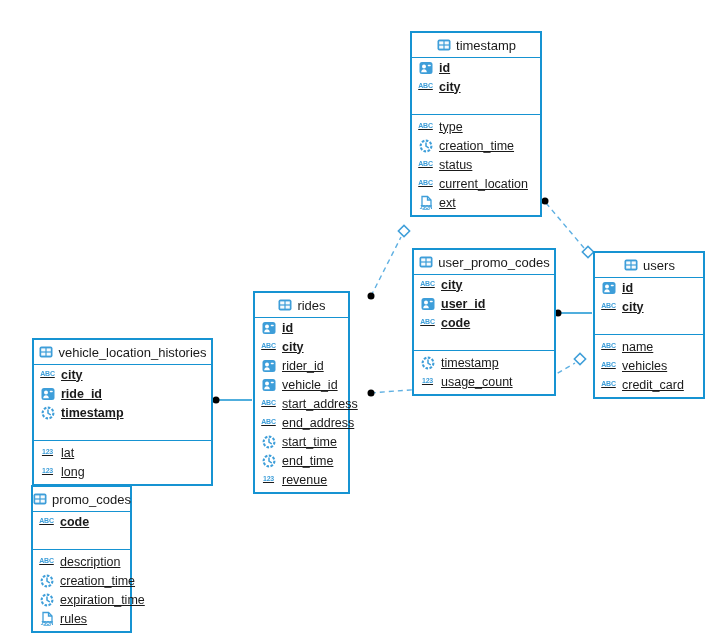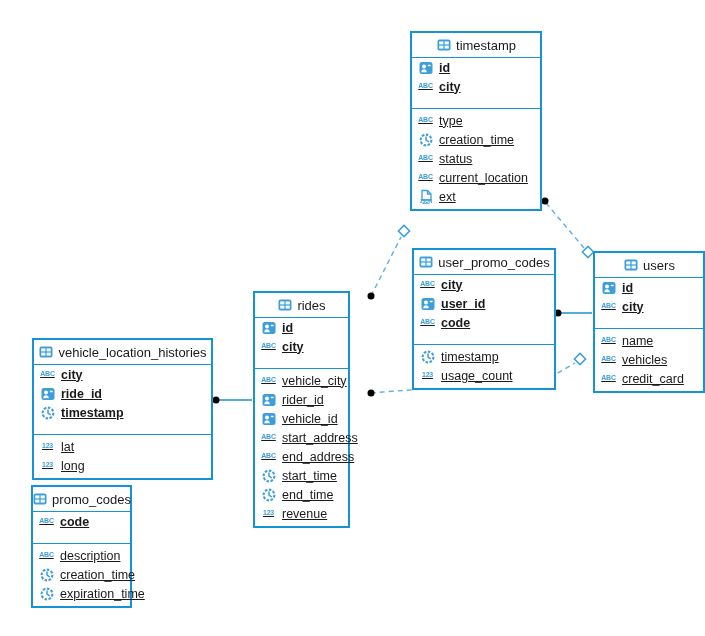--- a/index.html
+++ b/index.html
@@ -14,21 +14,21 @@
   .er-title{
     display:flex;align-items:center;justify-content:center;gap:5px;
     height:24px;border-bottom:1px solid #1693d2;font-size:13px;padding:0 6px;white-space:nowrap;
   }
   .er-row{
     display:flex;align-items:center;gap:6px;height:19px;padding:0 6px;
     font-size:12.5px;white-space:nowrap;text-decoration:underline;
   }
   .er-row.key{font-weight:bold;}
   .er-row:first-of-type{margin-top:2px;}
-  .key-sep{border-top:1px solid #1693d2;margin-top:12px;padding-top:2px;}
+  .key-sep{border-top:1px solid #1693d2;margin-top:18px;padding-top:2px;}
   .icon{width:15px;height:14px;display:inline-flex;align-items:center;justify-content:center;flex:0 0 15px;}
   .txt-icon{
     font-size:7px;font-weight:bold;color:#3e9ed9;letter-spacing:-0.2px;
     display:inline-block;transform:translateY(-1px);
   }
 </style>
 </head>
 <body>
 
 <div class="canvas">
@@ -261,160 +261,154 @@
             </svg>
           </span>
           <span>id</span>
         </div>
         <div class="er-row key">
           <span class="icon">
             <span class="txt-icon">ABC</span>
           </span>
           <span>city</span>
         </div>
+        <div class="er-row">
+          <span class="icon">
+            <svg width="14" height="14" viewBox="0 0 14 14">
+              <rect x="0.5" y="1" width="13" height="12" rx="2.5" fill="#3e9ed9"></rect>
+              <circle cx="5" cy="5.6" r="2" fill="#fff"></circle>
+              <path d="M2.2 11.2 c0-2 1.3-3 2.8-3 s2.8 1 2.8 3 z" fill="#fff"></path>
+              <rect x="8.7" y="3.8" width="3.1" height="1.5" rx="0.7" fill="#fff"></rect>
+            </svg>
+          </span>
+          <span>rider_id</span>
+        </div>
+        <div class="er-row">
+          <span class="icon">
+            <svg width="14" height="14" viewBox="0 0 14 14">
+              <rect x="0.5" y="1" width="13" height="12" rx="2.5" fill="#3e9ed9"></rect>
+              <circle cx="5" cy="5.6" r="2" fill="#fff"></circle>
+              <path d="M2.2 11.2 c0-2 1.3-3 2.8-3 s2.8 1 2.8 3 z" fill="#fff"></path>
+              <rect x="8.7" y="3.8" width="3.1" height="1.5" rx="0.7" fill="#fff"></rect>
+            </svg>
+          </span>
+          <span>vehicle_id</span>
+        </div>
+        <div class="er-row">
+          <span class="icon">
+            <span class="txt-icon">ABC</span>
+          </span>
+          <span>start_address</span>
+        </div>
+        <div class="er-row">
+          <span class="icon">
+            <span class="txt-icon">ABC</span>
+          </span>
+          <span>end_address</span>
+        </div>
+        <div class="er-row">
+          <span class="icon">
+            <svg width="14" height="14" viewBox="0 0 14 14">
+              <circle cx="7" cy="7" r="5.4" fill="none" stroke="#3e9ed9" stroke-width="2.1" stroke-dasharray="2.6 1.5"></circle>
+              <path d="M7 4 L7 7.2 L9.3 8.6" fill="none" stroke="#3e9ed9" stroke-width="1.5" stroke-linecap="round"></path>
+            </svg>
+          </span>
+          <span>start_time</span>
+        </div>
+        <div class="er-row">
+          <span class="icon">
+            <svg width="14" height="14" viewBox="0 0 14 14">
+              <circle cx="7" cy="7" r="5.4" fill="none" stroke="#3e9ed9" stroke-width="2.1" stroke-dasharray="2.6 1.5"></circle>
+              <path d="M7 4 L7 7.2 L9.3 8.6" fill="none" stroke="#3e9ed9" stroke-width="1.5" stroke-linecap="round"></path>
+            </svg>
+          </span>
+          <span>end_time</span>
+        </div>
+        <div class="er-row">
+          <span class="icon">
+            <span class="txt-icon">123</span>
+          </span>
+          <span>revenue</span>
+        </div>
+        <div style="height: 3px;"></div>
+      </div>
+      <div class="er-table" style="left: 32px; top: 338px; width: 181px;">
+        <div class="er-title">
+          <span class="icon">
+            <svg width="14" height="12" viewBox="0 0 14 12">
+              <rect x="0.5" y="0.5" width="13" height="11" rx="2" fill="#3e9ed9"></rect>
+              <rect x="2.2" y="2.4" width="4.2" height="3" fill="#fff" opacity=".95"></rect>
+              <rect x="7.6" y="2.4" width="4.2" height="3" fill="#fff" opacity=".95"></rect>
+              <rect x="2.2" y="6.6" width="4.2" height="3" fill="#fff" opacity=".95"></rect>
+              <rect x="7.6" y="6.6" width="4.2" height="3" fill="#fff" opacity=".95"></rect>
+            </svg>
+          </span>
+          <span>vehicle_location_histories</span>
+        </div>
+        <div class="er-row key">
+          <span class="icon">
+            <span class="txt-icon">ABC</span>
+          </span>
+          <span>city</span>
+        </div>
+        <div class="er-row key">
+          <span class="icon">
+            <svg width="14" height="14" viewBox="0 0 14 14">
+              <rect x="0.5" y="1" width="13" height="12" rx="2.5" fill="#3e9ed9"></rect>
+              <circle cx="5" cy="5.6" r="2" fill="#fff"></circle>
+              <path d="M2.2 11.2 c0-2 1.3-3 2.8-3 s2.8 1 2.8 3 z" fill="#fff"></path>
+              <rect x="8.7" y="3.8" width="3.1" height="1.5" rx="0.7" fill="#fff"></rect>
+            </svg>
+          </span>
+          <span>ride_id</span>
+        </div>
+        <div class="er-row key">
+          <span class="icon">
+            <svg width="14" height="14" viewBox="0 0 14 14">
+              <circle cx="7" cy="7" r="5.4" fill="none" stroke="#3e9ed9" stroke-width="2.1" stroke-dasharray="2.6 1.5"></circle>
+              <path d="M7 4 L7 7.2 L9.3 8.6" fill="none" stroke="#3e9ed9" stroke-width="1.5" stroke-linecap="round"></path>
+            </svg>
+          </span>
+          <span>timestamp</span>
+        </div>
         <div class="er-row key-sep">
           <span class="icon">
-            <span class="txt-icon">ABC</span>
-          </span>
-          <span>vehicle_city</span>
-        </div>
-        <div class="er-row">
-          <span class="icon">
-            <svg width="14" height="14" viewBox="0 0 14 14">
-              <rect x="0.5" y="1" width="13" height="12" rx="2.5" fill="#3e9ed9"></rect>
-              <circle cx="5" cy="5.6" r="2" fill="#fff"></circle>
-              <path d="M2.2 11.2 c0-2 1.3-3 2.8-3 s2.8 1 2.8 3 z" fill="#fff"></path>
-              <rect x="8.7" y="3.8" width="3.1" height="1.5" rx="0.7" fill="#fff"></rect>
-            </svg>
-          </span>
-          <span>rider_id</span>
-        </div>
-        <div class="er-row">
-          <span class="icon">
-            <svg width="14" height="14" viewBox="0 0 14 14">
-              <rect x="0.5" y="1" width="13" height="12" rx="2.5" fill="#3e9ed9"></rect>
-              <circle cx="5" cy="5.6" r="2" fill="#fff"></circle>
-              <path d="M2.2 11.2 c0-2 1.3-3 2.8-3 s2.8 1 2.8 3 z" fill="#fff"></path>
-              <rect x="8.7" y="3.8" width="3.1" height="1.5" rx="0.7" fill="#fff"></rect>
-            </svg>
-          </span>
-          <span>vehicle_id</span>
-        </div>
-        <div class="er-row">
-          <span class="icon">
-            <span class="txt-icon">ABC</span>
-          </span>
-          <span>start_address</span>
-        </div>
-        <div class="er-row">
-          <span class="icon">
-            <span class="txt-icon">ABC</span>
-          </span>
-          <span>end_address</span>
-        </div>
-        <div class="er-row">
-          <span class="icon">
-            <svg width="14" height="14" viewBox="0 0 14 14">
-              <circle cx="7" cy="7" r="5.4" fill="none" stroke="#3e9ed9" stroke-width="2.1" stroke-dasharray="2.6 1.5"></circle>
-              <path d="M7 4 L7 7.2 L9.3 8.6" fill="none" stroke="#3e9ed9" stroke-width="1.5" stroke-linecap="round"></path>
-            </svg>
-          </span>
-          <span>start_time</span>
-        </div>
-        <div class="er-row">
-          <span class="icon">
-            <svg width="14" height="14" viewBox="0 0 14 14">
-              <circle cx="7" cy="7" r="5.4" fill="none" stroke="#3e9ed9" stroke-width="2.1" stroke-dasharray="2.6 1.5"></circle>
-              <path d="M7 4 L7 7.2 L9.3 8.6" fill="none" stroke="#3e9ed9" stroke-width="1.5" stroke-linecap="round"></path>
-            </svg>
-          </span>
-          <span>end_time</span>
-        </div>
-        <div class="er-row">
-          <span class="icon">
             <span class="txt-icon">123</span>
           </span>
-          <span>revenue</span>
-        </div>
-        <div style="height: 3px;"></div>
-      </div>
-      <div class="er-table" style="left: 32px; top: 338px; width: 181px;">
-        <div class="er-title">
-          <span class="icon">
-            <svg width="14" height="12" viewBox="0 0 14 12">
-              <rect x="0.5" y="0.5" width="13" height="11" rx="2" fill="#3e9ed9"></rect>
-              <rect x="2.2" y="2.4" width="4.2" height="3" fill="#fff" opacity=".95"></rect>
-              <rect x="7.6" y="2.4" width="4.2" height="3" fill="#fff" opacity=".95"></rect>
-              <rect x="2.2" y="6.6" width="4.2" height="3" fill="#fff" opacity=".95"></rect>
-              <rect x="7.6" y="6.6" width="4.2" height="3" fill="#fff" opacity=".95"></rect>
-            </svg>
-          </span>
-          <span>vehicle_location_histories</span>
-        </div>
-        <div class="er-row key">
-          <span class="icon">
-            <span class="txt-icon">ABC</span>
-          </span>
-          <span>city</span>
-        </div>
-        <div class="er-row key">
-          <span class="icon">
-            <svg width="14" height="14" viewBox="0 0 14 14">
-              <rect x="0.5" y="1" width="13" height="12" rx="2.5" fill="#3e9ed9"></rect>
-              <circle cx="5" cy="5.6" r="2" fill="#fff"></circle>
-              <path d="M2.2 11.2 c0-2 1.3-3 2.8-3 s2.8 1 2.8 3 z" fill="#fff"></path>
-              <rect x="8.7" y="3.8" width="3.1" height="1.5" rx="0.7" fill="#fff"></rect>
-            </svg>
-          </span>
-          <span>ride_id</span>
-        </div>
-        <div class="er-row key">
-          <span class="icon">
-            <svg width="14" height="14" viewBox="0 0 14 14">
-              <circle cx="7" cy="7" r="5.4" fill="none" stroke="#3e9ed9" stroke-width="2.1" stroke-dasharray="2.6 1.5"></circle>
-              <path d="M7 4 L7 7.2 L9.3 8.6" fill="none" stroke="#3e9ed9" stroke-width="1.5" stroke-linecap="round"></path>
-            </svg>
-          </span>
-          <span>timestamp</span>
+          <span>lat</span>
+        </div>
+        <div class="er-row">
+          <span class="icon">
+            <span class="txt-icon">123</span>
+          </span>
+          <span>long</span>
+        </div>
+        <div style="height: 3px;"></div>
+      </div>
+      <div class="er-table" style="left: 31px; top: 485px; width: 101px; text-align: center;">
+        <div class="er-title">
+          <span class="icon">
+            <svg width="14" height="12" viewBox="0 0 14 12">
+              <rect x="0.5" y="0.5" width="13" height="11" rx="2" fill="#3e9ed9"></rect>
+              <rect x="2.2" y="2.4" width="4.2" height="3" fill="#fff" opacity=".95"></rect>
+              <rect x="7.6" y="2.4" width="4.2" height="3" fill="#fff" opacity=".95"></rect>
+              <rect x="2.2" y="6.6" width="4.2" height="3" fill="#fff" opacity=".95"></rect>
+              <rect x="7.6" y="6.6" width="4.2" height="3" fill="#fff" opacity=".95"></rect>
+            </svg>
+          </span>
+          <span>promo_codes</span>
+        </div>
+        <div class="er-row key">
+          <span class="icon">
+            <span class="txt-icon">ABC</span>
+          </span>
+          <span>code</span>
         </div>
         <div class="er-row key-sep">
           <span class="icon">
-            <span class="txt-icon">123</span>
-          </span>
-          <span>lat</span>
-        </div>
-        <div class="er-row">
-          <span class="icon">
-            <span class="txt-icon">123</span>
-          </span>
-          <span>long</span>
-        </div>
-        <div style="height: 3px;"></div>
-      </div>
-      <div class="er-table" style="left: 31px; top: 485px; width: 101px; text-align: center;">
-        <div class="er-title">
-          <span class="icon">
-            <svg width="14" height="12" viewBox="0 0 14 12">
-              <rect x="0.5" y="0.5" width="13" height="11" rx="2" fill="#3e9ed9"></rect>
-              <rect x="2.2" y="2.4" width="4.2" height="3" fill="#fff" opacity=".95"></rect>
-              <rect x="7.6" y="2.4" width="4.2" height="3" fill="#fff" opacity=".95"></rect>
-              <rect x="2.2" y="6.6" width="4.2" height="3" fill="#fff" opacity=".95"></rect>
-              <rect x="7.6" y="6.6" width="4.2" height="3" fill="#fff" opacity=".95"></rect>
-            </svg>
-          </span>
-          <span>promo_codes</span>
-        </div>
-        <div class="er-row key">
-          <span class="icon">
-            <span class="txt-icon">ABC</span>
-          </span>
-          <span>code</span>
-        </div>
-        <div class="er-row key-sep">
-          <span class="icon">
             <span class="txt-icon">ABC</span>
           </span>
           <span>description</span>
         </div>
         <div class="er-row">
           <span class="icon">
             <svg width="14" height="14" viewBox="0 0 14 14">
               <circle cx="7" cy="7" r="5.4" fill="none" stroke="#3e9ed9" stroke-width="2.1" stroke-dasharray="2.6 1.5"></circle>
               <path d="M7 4 L7 7.2 L9.3 8.6" fill="none" stroke="#3e9ed9" stroke-width="1.5" stroke-linecap="round"></path>
             </svg>
@@ -422,17 +416,28 @@
           <span>creation_time</span>
         </div>
         <div class="er-row">
           <span class="icon">
             <svg width="14" height="14" viewBox="0 0 14 14">
               <circle cx="7" cy="7" r="5.4" fill="none" stroke="#3e9ed9" stroke-width="2.1" stroke-dasharray="2.6 1.5"></circle>
               <path d="M7 4 L7 7.2 L9.3 8.6" fill="none" stroke="#3e9ed9" stroke-width="1.5" stroke-linecap="round"></path>
             </svg>
           </span>
           <span>expiration_time</span>
+        </div>
+        <div class="er-row">
+          <span class="icon">
+            <svg width="14" height="15" viewBox="0 0 14 15">
+              <path d="M3 1.5 h5.5 l3.5 3.5 v6 H3 z" fill="none" stroke="#3e9ed9" stroke-width="1.3"></path>
+              <path d="M8.5 1.5 v3.5 h3.5" fill="none" stroke="#3e9ed9" stroke-width="1.3"></path>
+              <text x="7" y="13.6" text-anchor="middle" font-size="4.6" font-weight="bold" fill="#3e9ed9" font-family="Liberation Sans,sans-serif">JSON</text>
+              <line x1="3.4" y1="14.6" x2="10.6" y2="14.6" stroke="#3e9ed9" stroke-width="0.8"></line>
+            </svg>
+          </span>
+          <span>rules</span>
         </div>
         <div style="height: 3px;"></div>
       </div>
     </div>
 </div>
 
 </body></html>

